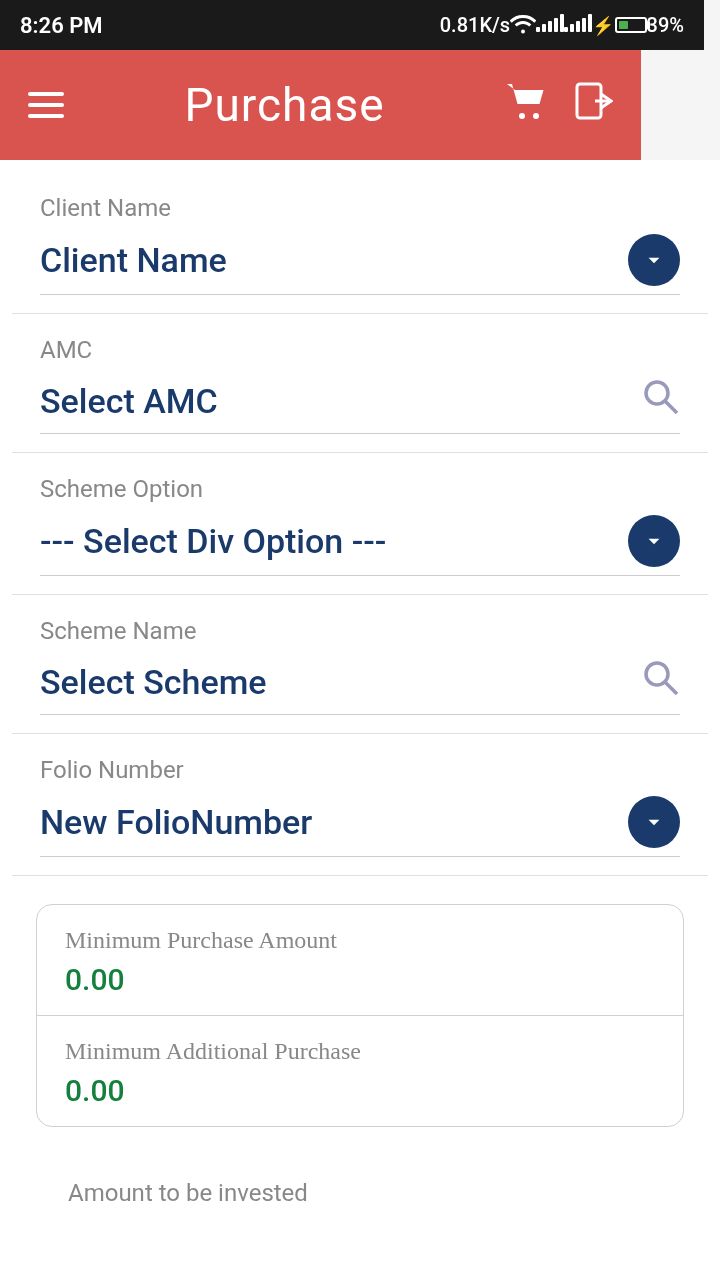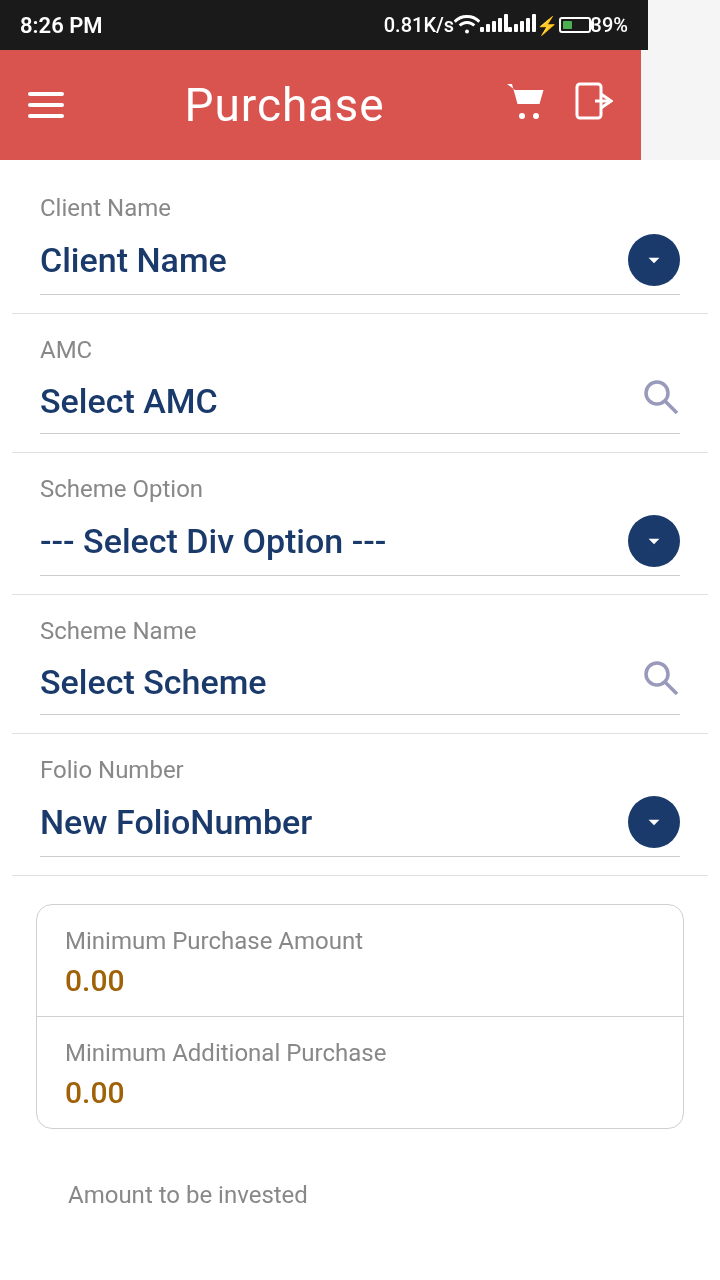--- a/index.html
+++ b/index.html
@@ -8,21 +8,21 @@
     body {
       width: 720px;
       min-height: 1280px;
       font-family: 'Roboto', Arial, sans-serif;
       background: #f5f5f5;
       overflow-x: hidden;
     }
 
     
     .status-bar {
-      width: 648px;
+      width: 704px;
       height: 50px;
       background: #1a1a1a;
       display: flex;
       align-items: center;
       justify-content: space-between;
       padding: 0 20px;
       color: white;
       font-size: 22px;
       font-weight: 500;
     }
@@ -161,24 +161,25 @@
     .info-card-row {
       padding: 22px 28px 18px 28px;
     }
     .info-card-row + .info-card-row {
       border-top: 1px solid #d0d0d0;
     }
     .info-card-label {
       font-size: 24px;
       color: #888888;
       margin-bottom: 8px;
+      font-family: Liberation Serif, serif;
     }
     .info-card-value {
       font-size: 30px;
-      color: #a16207;
+      color: #15803d;
       font-weight: 500;
     }
 
     
     .bottom-label {
       padding: 24px 28px 10px 28px;
       font-size: 24px;
       color: #888888;
       margin-left: 28px;
     }

